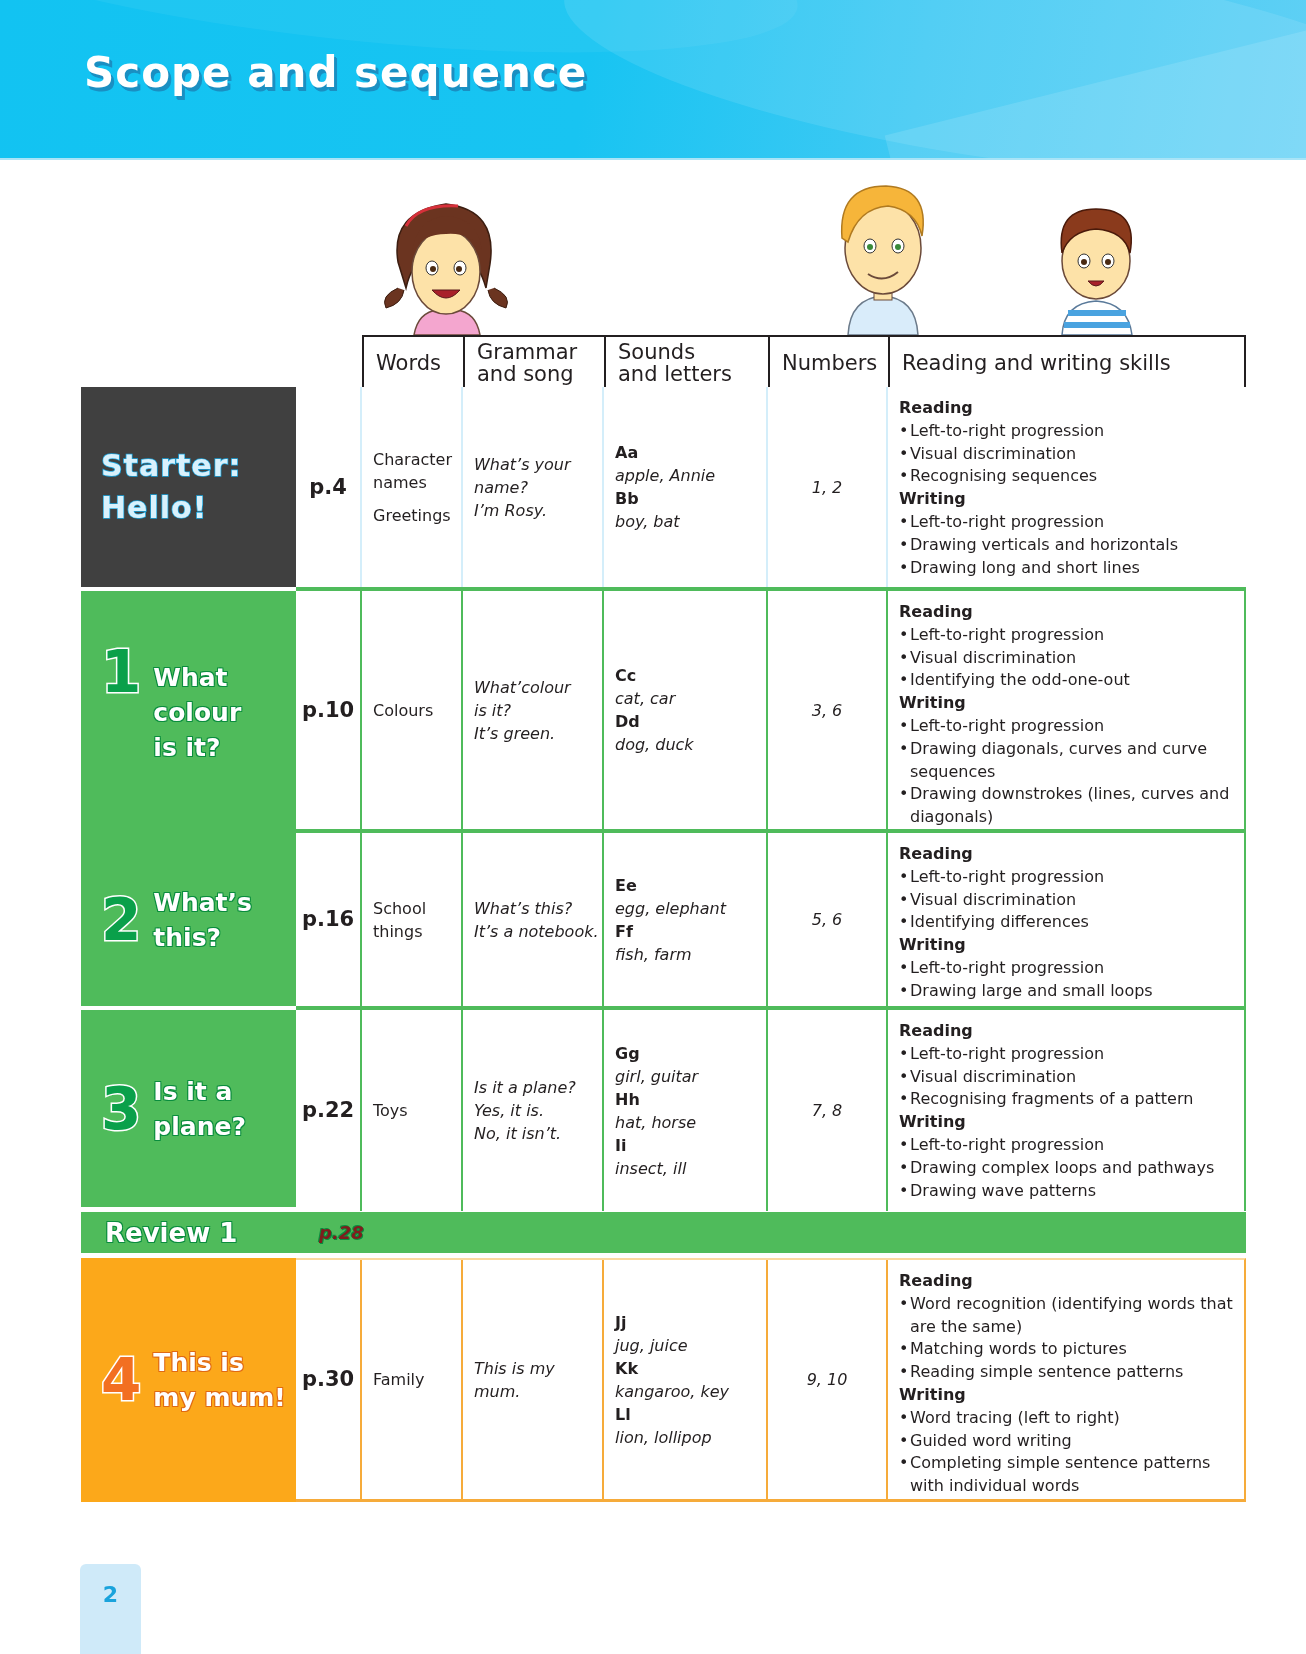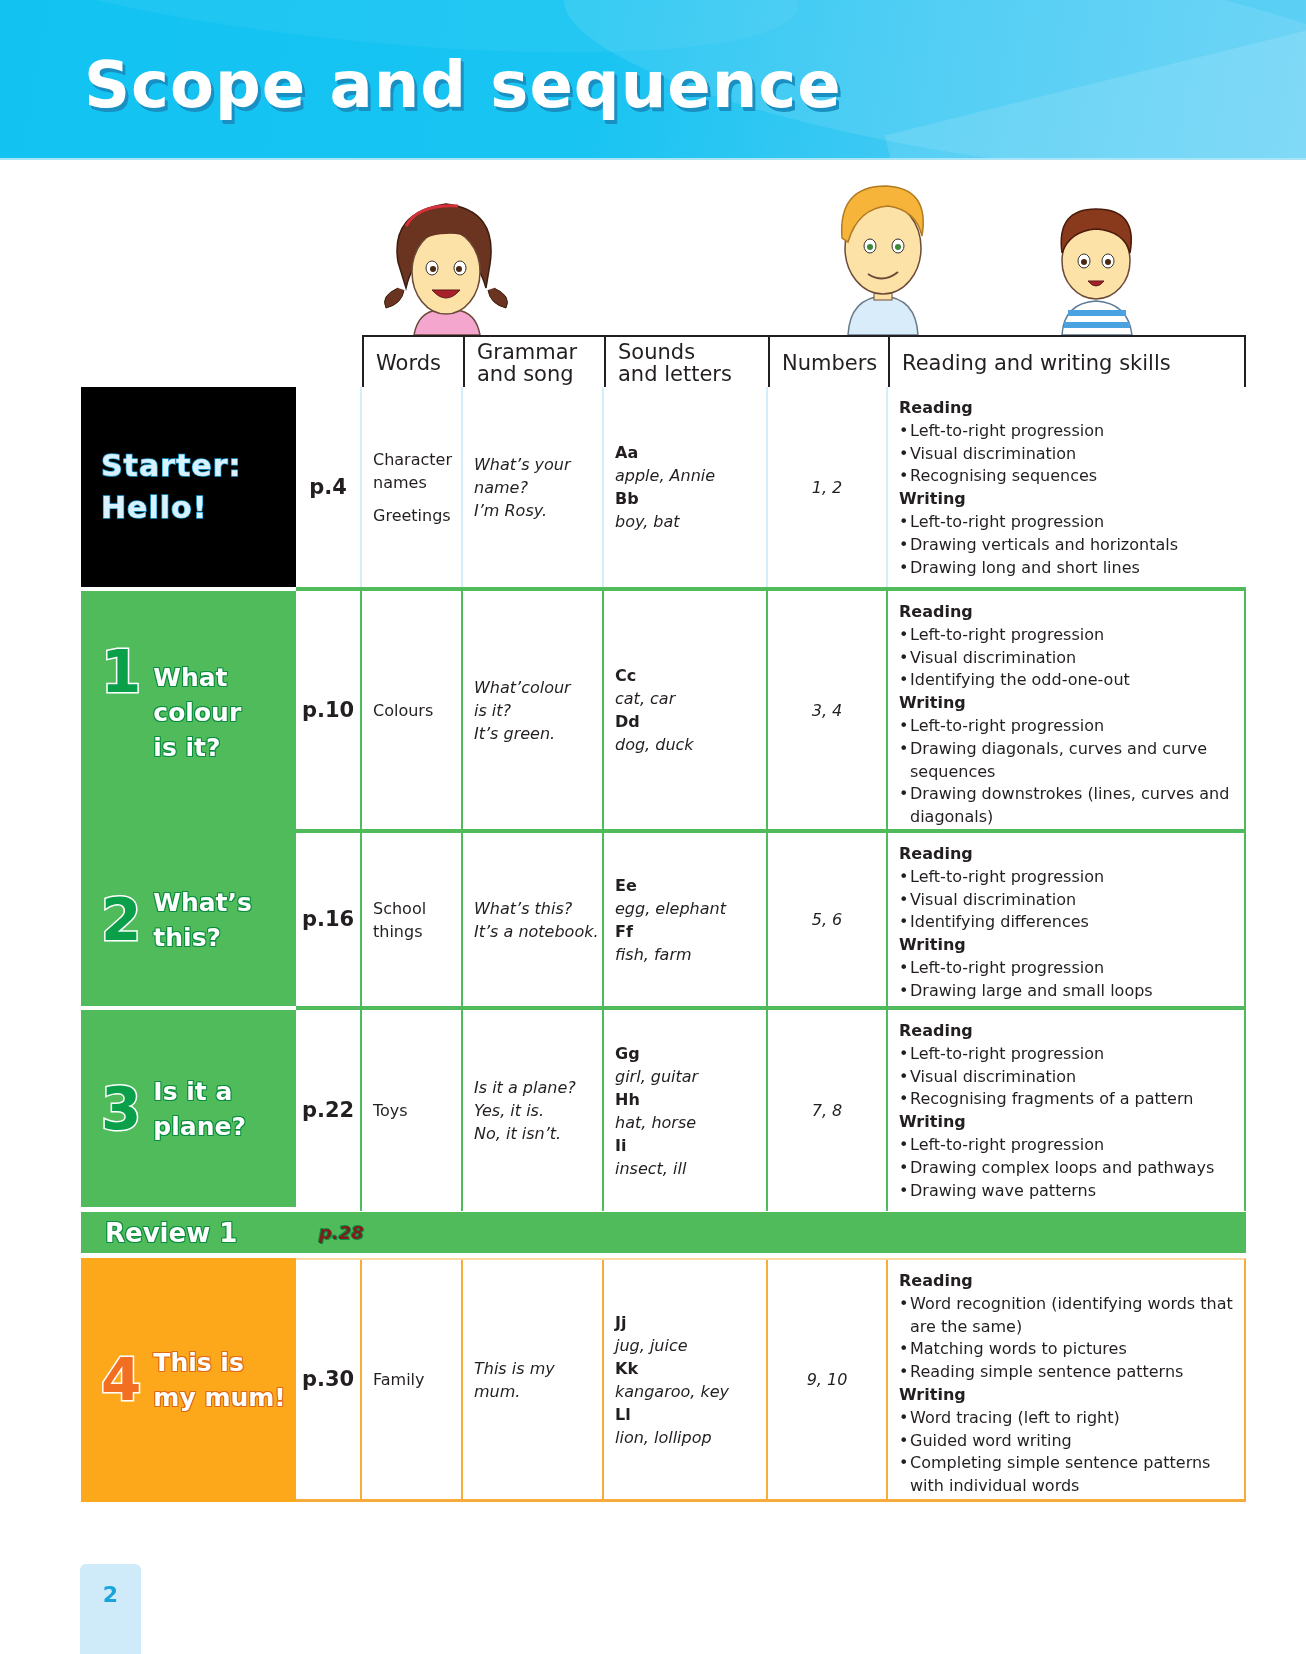--- a/index.html
+++ b/index.html
@@ -20,21 +20,21 @@
   .banner .wave2 {
     position: absolute; left: 900px; top: 60px; width: 600px; height: 200px;
     background: rgba(255,255,255,0.12); transform: rotate(-14deg);
   }
   .banner .wave3 {
     position: absolute; left: -100px; top: -120px; width: 900px; height: 160px;
     background: rgba(255,255,255,0.05); border-radius: 50%; transform: rotate(6deg);
   }
   .page-title {
     position: absolute; left: 84px; top: 48px;
-    font-family: "DejaVu Sans", sans-serif; font-weight: bold; font-size: 64px;
+    font-family: "DejaVu Sans", sans-serif; font-weight: bold; font-size: 42px;
     color: #ffffff; letter-spacing: 1px;
     text-shadow: 3px 4px 0 #1a8fc2, 2px 3px 0 #1a8fc2;
   }
 
   
   .char { position: absolute; }
   .char svg { display: block; }
 
   
   .tbl { position: absolute; left: 81px; top: 335px; width: 1165px; }
@@ -81,21 +81,21 @@
   .cell .stack { display: flex; flex-direction: column; }
   .bold { font-weight: bold; font-style: normal; }
   .it { font-style: italic; }
   .skills { align-items: flex-start; padding-top: 10px; font-size: 16px; line-height: 22.8px; }
   .skills ul { list-style: none; }
   .skills li { position: relative; padding-left: 11px; }
   .skills li::before { content: "•"; position: absolute; left: 0; top: 0; }
   .skills .h { font-weight: bold; }
 
   
-  .blue .title-cell { background: #000000; }
+  .blue .title-cell { background: #404040; }
   .blue .cell { border-right: 2px solid #d4eefa; }
   .blue { border-right: 2px solid #d4eefa; }
   .green .title-cell { background: #4fbb5b; }
   .green .cell { border-right: 2.5px solid #4fbb5b; }
   .green .cells-frame { border-top: 4px solid #4fbb5b; border-bottom: 4px solid #4fbb5b; }
   .orange .title-cell { background: #fca81a; }
   .orange .cell { border-right: 2.5px solid #f6ab3a; }
 
   .cells-frame { position: absolute; left: 215px; top: 0; right: 0; bottom: 0; }
 
@@ -269,21 +269,21 @@
         </div>
       </div>
       <div class="cell" style="left:308px; width:164px;">
         <div class="stack">
           <span class="bold">Cc</span>
           <span class="it">cat, car</span>
           <span class="bold">Dd</span>
           <span class="it">dog, duck</span>
         </div>
       </div>
-      <div class="cell num" style="left:472px; width:120px;">3, 4</div>
+      <div class="cell num" style="left:472px; width:120px;">3, 6</div>
       <div class="cell skills" style="left:592px; width:355px; border-right:none;">
         <div>
           <div class="h">Reading</div>
           <ul>
             <li>Left-to-right progression</li>
             <li>Visual discrimination</li>
             <li>Identifying the odd-one-out</li>
           </ul>
           <div class="h">Writing</div>
           <ul>

